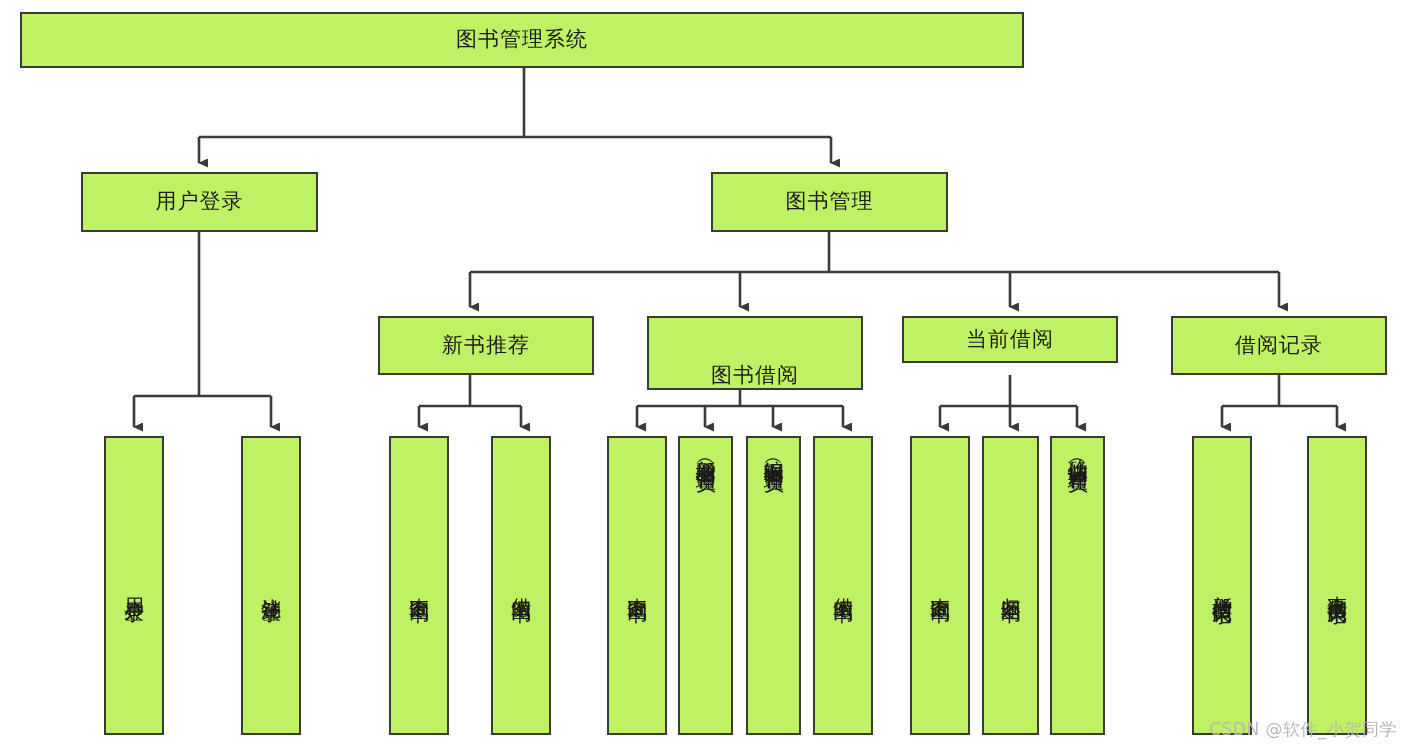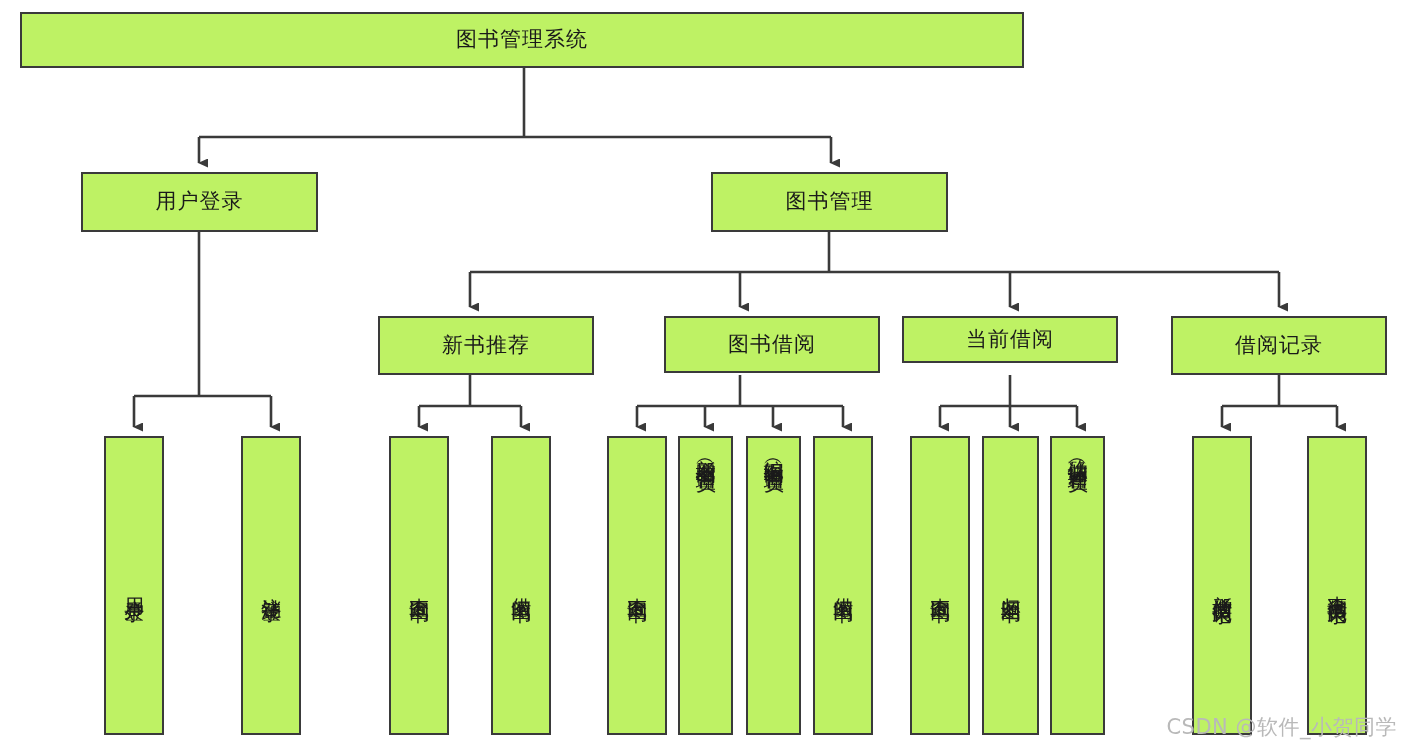--- a/index.html
+++ b/index.html
@@ -41,21 +41,21 @@
   }
   
   .node.v.mid{align-items:center;padding-top:0;}
   svg#wires{
     position:absolute;left:0;top:0;width:1405px;height:747px;
     pointer-events:none;
   }
   #watermark{
     position:absolute;
     right:8px;bottom:6px;
-    font-size:21px;
+    font-size:17px;
     color:#b9b9b9;
     letter-spacing:0.5px;
     white-space:nowrap;
   }
 </style>
 </head>
 <body>
 
 <div id="canvas">
 
@@ -116,21 +116,21 @@
   <div class="node h" style="left:81px;top:172px;width:237px;height:60px;">
     <span class="label">用户登录</span>
   </div>
   <div class="node h" style="left:711px;top:172px;width:237px;height:60px;text-align:right;">
     <span class="label">图书管理</span>
   </div>
 
   <div class="node h" style="left:362px;top:316px;width:216px;height:59px;margin-left:16px;">
     <span class="label">新书推荐</span>
   </div>
-  <div class="node h" style="left:664px;top:316px;width:216px;height:57px;">
+  <div class="node h" style="left:647px;top:316px;width:216px;height:74px;align-items:flex-end;">
     <span class="label">图书借阅</span>
   </div>
   <div class="node h" style="left:902px;top:316px;width:216px;height:47px;">
     <span class="label">当前借阅</span>
   </div>
   <div class="node h" style="left:1171px;top:316px;width:216px;height:59px;align-items:center;">
     <span class="label">借阅记录</span>
   </div>
 
   <div class="node v mid" style="left:104px;top:436px;width:60px;height:299px;">

